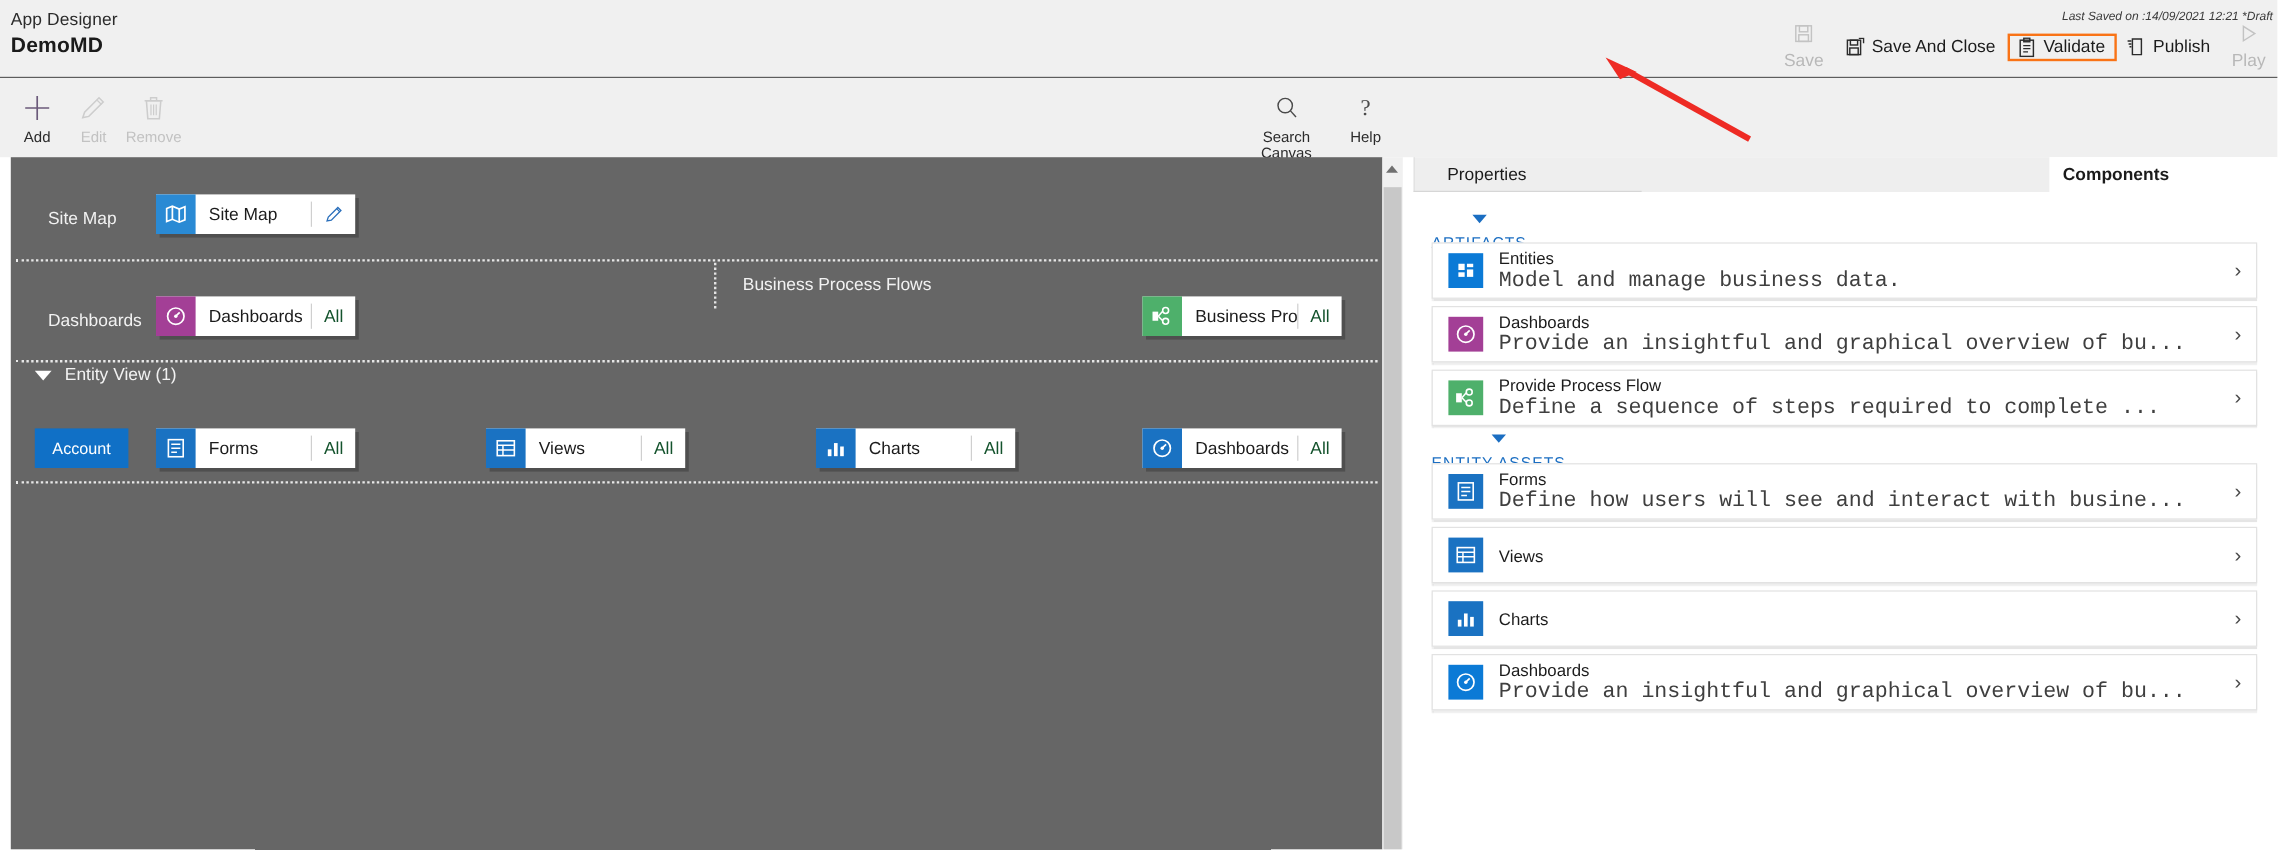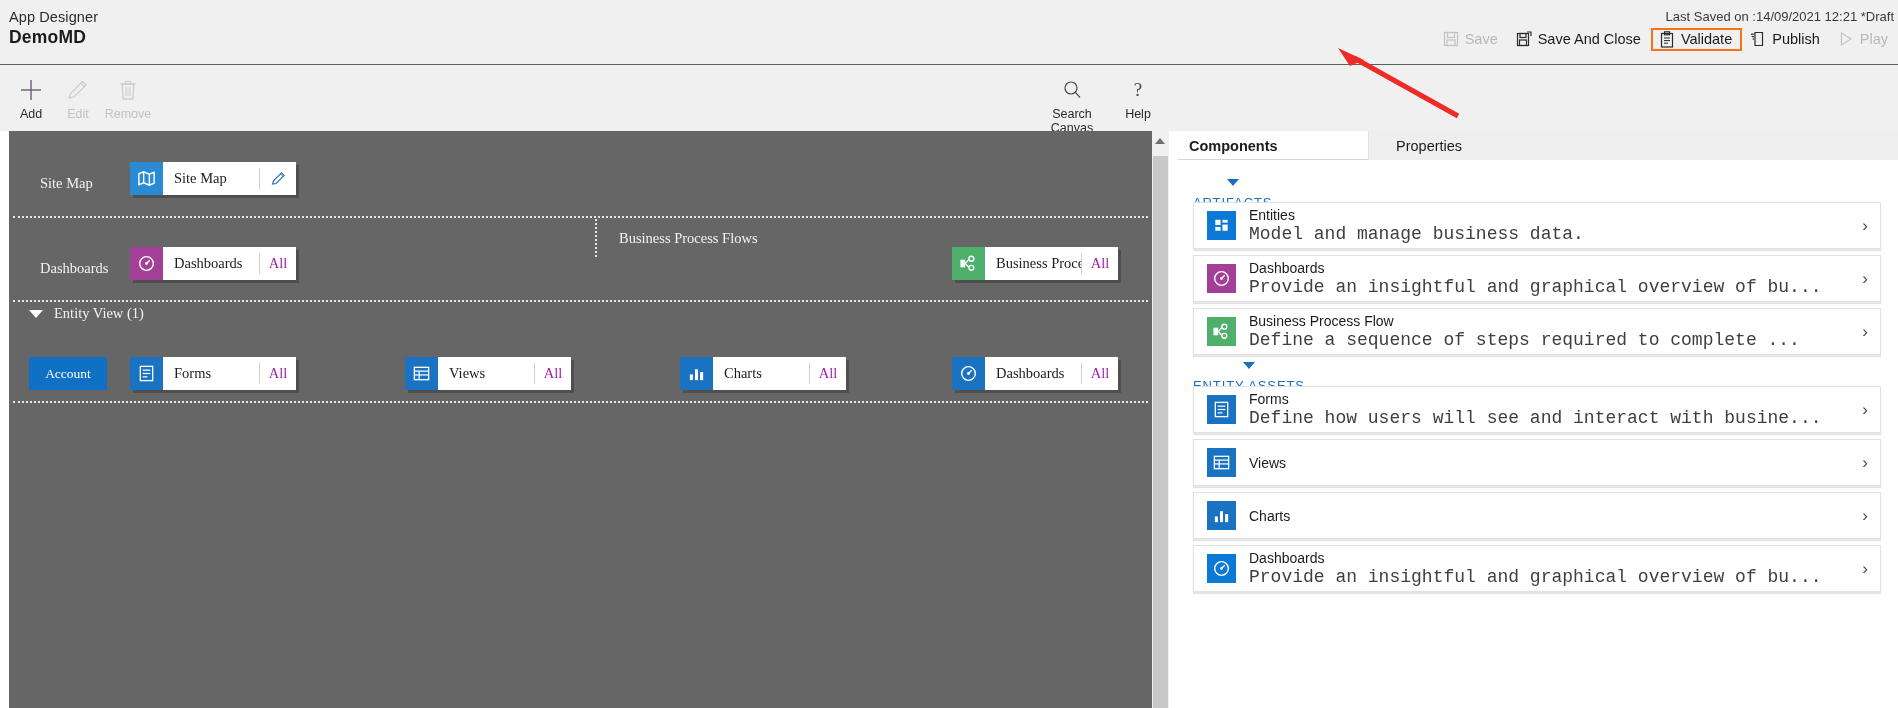--- a/index.html
+++ b/index.html
@@ -19,34 +19,34 @@
   .app-kicker {
     position: absolute; left: 9px; top: 9px;
     font-size: 14.5px; color: #2b2b2b; letter-spacing: .1px;
   }
   .app-title {
     position: absolute; left: 9px; top: 27px;
     font-size: 17.5px; color: #1b1b1b; font-weight: bold; letter-spacing: .2px;
   }
   .last-saved {
     position: absolute; right: 4px; top: 9px;
-    font-size: 13px; color: #3a3a3a; white-space: nowrap;
+    font-size: 10px; color: #3a3a3a; white-space: nowrap; font-style: italic;
   }
 
   .cmdbar {
     position: absolute; right: 0; top: 26px; height: 26px;
     display: flex; align-items: center; gap: 0px;
   }
   .cmd {
     display: flex; align-items: center; gap: 6px;
     padding: 3px 10px 3px 8px;
     font-size: 14.5px; color: #1b1b1b; white-space: nowrap;
     cursor: pointer; position: relative;
   }
-  .cmd.disabled { color: #b8b8b8; cursor: default; }
+  .cmd.disabled { color: #b8b8b8; cursor: default; flex-direction: column; }
   .cmd .gi { width: 16px; height: 17px; display: inline-block; position: relative; }
   .cmd.highlight {
     border: 2px solid #f97316;
     padding: 1px 8px 1px 6px;
   }
 
   
   .ribbon {
     position: absolute; left: 0; top: 64px; width: 1898px; height: 67px;
     background: #f0f0f0; border-top: 1px solid #5d5d5d;
@@ -59,21 +59,20 @@
   .rb-item.disabled { color: #c2c2c2; cursor: default; }
   .rb-ico { height: 30px; display: flex; align-items: center; justify-content: center; }
   .rb-lbl { margin-top: 2px; font-size: 12.5px; }
 
   
   .canvas {
     position: absolute; left: 9px; top: 131px;
     width: 1143px; height: 577px;
     background: #666666;
     overflow: hidden;
-    font-family: Liberation Serif, serif;
   }
   .scrolltrack {
     position: absolute; left: 1152px; top: 131px; width: 17px; height: 577px;
     background: #f0f0f0;
   }
   .scrollthumb {
     position: absolute; left: 1153px; top: 156px; width: 15px; height: 552px;
     background: #c8c8c8;
   }
   .scrollup {
@@ -105,21 +104,21 @@
   .tile .sq {
     width: 33px; min-width: 33px; display: flex; align-items: center; justify-content: center;
   }
   .tile .nm {
     flex: 1; display: flex; align-items: center; padding-left: 11px;
     font-size: 14.5px; color: #1b1b1b; overflow: hidden; white-space: nowrap;
   }
   .tile .sep { width: 1px; background: #cfcfcf; margin: 6px 0; }
   .tile .all {
     width: 36px; display: flex; align-items: center; justify-content: center;
-    font-size: 14.5px; color: #a21caf;
+    font-size: 14.5px; color: #14532d;
   }
   .tile .editpen {
     width: 36px; display: flex; align-items: center; justify-content: center;
   }
 
   .entitybtn {
     position: absolute; height: 33px; width: 78px;
     background: #1070c6; color: #fff; font-size: 13.5px;
     display: flex; align-items: center; justify-content: center;
     cursor: pointer;
@@ -437,25 +436,25 @@
 
 </div>
 
 <div class="scrolltrack"></div>
 <div class="scrollup"></div>
 <div class="scrollthumb"></div>
 
 <div class="rpanel">
 
   <div class="rtabs">
+    <div class="rtab inactive">
+      <span>Properties</span>
+    </div>
     <div class="rtab active">
       <span>Components</span>
-    </div>
-    <div class="rtab inactive">
-      <span>Properties</span>
     </div>
   </div>
   <div class="rtab-underline"></div>
 
   <div class="sect-head" style="left:15px; top:48px;">
     <span class="caret-d-blue"></span>
     <span>ARTIFACTS</span>
   </div>
 
   <div class="card" style="top:71px;">
@@ -493,21 +492,21 @@
     <div class="cico" style="background:#4eb06b;">
       <svg width="19" height="19" viewBox="0 0 20 20">
         <rect x="1.5" y="6" width="5" height="8" fill="#ffffff"></rect>
         <circle cx="13" cy="5" r="2.6" fill="none" stroke="#ffffff" stroke-width="1.4"></circle>
         <circle cx="13" cy="14.5" r="2.6" fill="none" stroke="#ffffff" stroke-width="1.4"></circle>
         <line x1="6.6" y1="10" x2="10.4" y2="5.6" stroke="#ffffff" stroke-width="1.3"></line>
         <line x1="6.6" y1="10" x2="10.4" y2="14" stroke="#ffffff" stroke-width="1.3"></line>
       </svg>
     </div>
     <div class="ctxt">
-      <div class="ct">Business Process Flow</div>
+      <div class="ct">Provide Process Flow</div>
       <div class="cs">Define a sequence of steps required to complete ...</div>
     </div>
     <div class="chev">›</div>
   </div>
 
   <div class="sect-head" style="left:15px; top:231px;">
     <span class="caret-d-blue"></span>
     <span>ENTITY ASSETS</span>
   </div>
 

